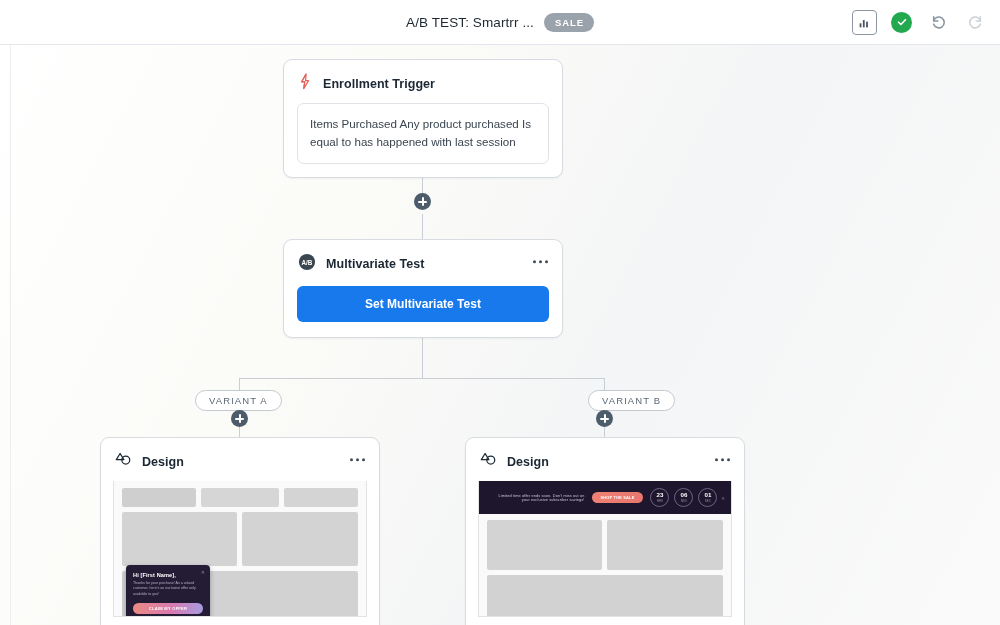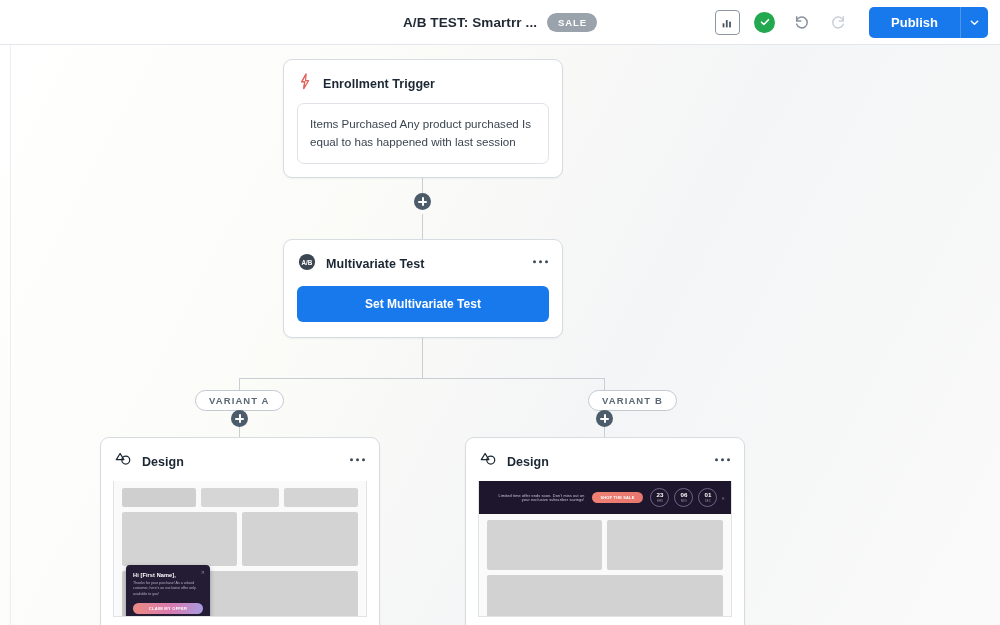--- a/index.html
+++ b/index.html
@@ -18,21 +18,21 @@
     border-bottom: 1px solid #e3e6ea;
     display: flex; align-items: center;
     z-index: 40;
   }
   .topbar-center {
     position: absolute; left: 0; right: 0; top: 0; height: 44px;
     display: flex; align-items: center; justify-content: center;
     gap: 10px; pointer-events: none;
   }
   .flow-title {
-    font-size: 13.5px; font-weight: bold; color: #1f2933;
+    font-size: 13.5px; font-weight: normal; color: #1f2933;
     letter-spacing: .1px; pointer-events: auto;
   }
   .draft-badge {
     background: #9aa3ac; color: #ffffff;
     font-size: 9.5px; font-weight: bold; letter-spacing: .9px;
     padding: 4px 10px 4px 11px; border-radius: 11px;
     pointer-events: auto;
   }
   .topbar-right {
     position: absolute; right: 12px; top: 0; height: 44px;
@@ -142,21 +142,21 @@
     font-family: "Liberation Sans", sans-serif;
   }
 
   
   .variant-pill {
     position: absolute;
     background: #ffffff;
     border: 1.2px solid #c2c9d0;
     border-radius: 11px;
     padding: 4px 13px;
-    font-size: 9.5px; font-weight: bold;
+    font-size: 9.5px; font-weight: normal;
     letter-spacing: 1.1px; color: #5b6875;
     z-index: 6; cursor: pointer;
   }
 
   
   .preview {
     margin: 0 12px 0 12px;
     border: 1px solid #e1e4e7;
     border-top: none;
     background: #fafafa;
@@ -239,28 +239,20 @@
       </svg>
     </div>
 
     <div class="icon-btn">
       <svg width="18" height="18" viewBox="0 0 20 20" aria-hidden="true">
         <path d="M14.8 8.6 A6 6 0 1 0 14.8 12.4" stroke="#cbd1d7" stroke-width="1.7" fill="none" stroke-linecap="round"></path>
         <path d="M14.8 4.3 L14.8 9.0 L10.2 9.0" stroke="#cbd1d7" stroke-width="1.7" fill="none" stroke-linecap="round" stroke-linejoin="round"></path>
       </svg>
     </div>
 
-    <div class="publish-wrap">
-      <button class="publish-btn">Publish</button>
-      <div class="publish-caret">
-        <svg width="9" height="9" viewBox="0 0 10 10" aria-hidden="true">
-          <path d="M1.5 3.5 L5 7 L8.5 3.5" stroke="#ffffff" stroke-width="1.6" fill="none" stroke-linecap="round" stroke-linejoin="round"></path>
-        </svg>
-      </div>
-    </div>
 
   </div>
 </div>
 
 <div class="canvas">
   <div class="canvas-left-edge"></div>
 
   <div class="line vline" style="left:422px; top:117px; height:39px;"></div>
   <div class="line vline" style="left:422px; top:169px; height:25px;"></div>
   <div class="plus-node" style="left:414px; top:148px;"></div>

